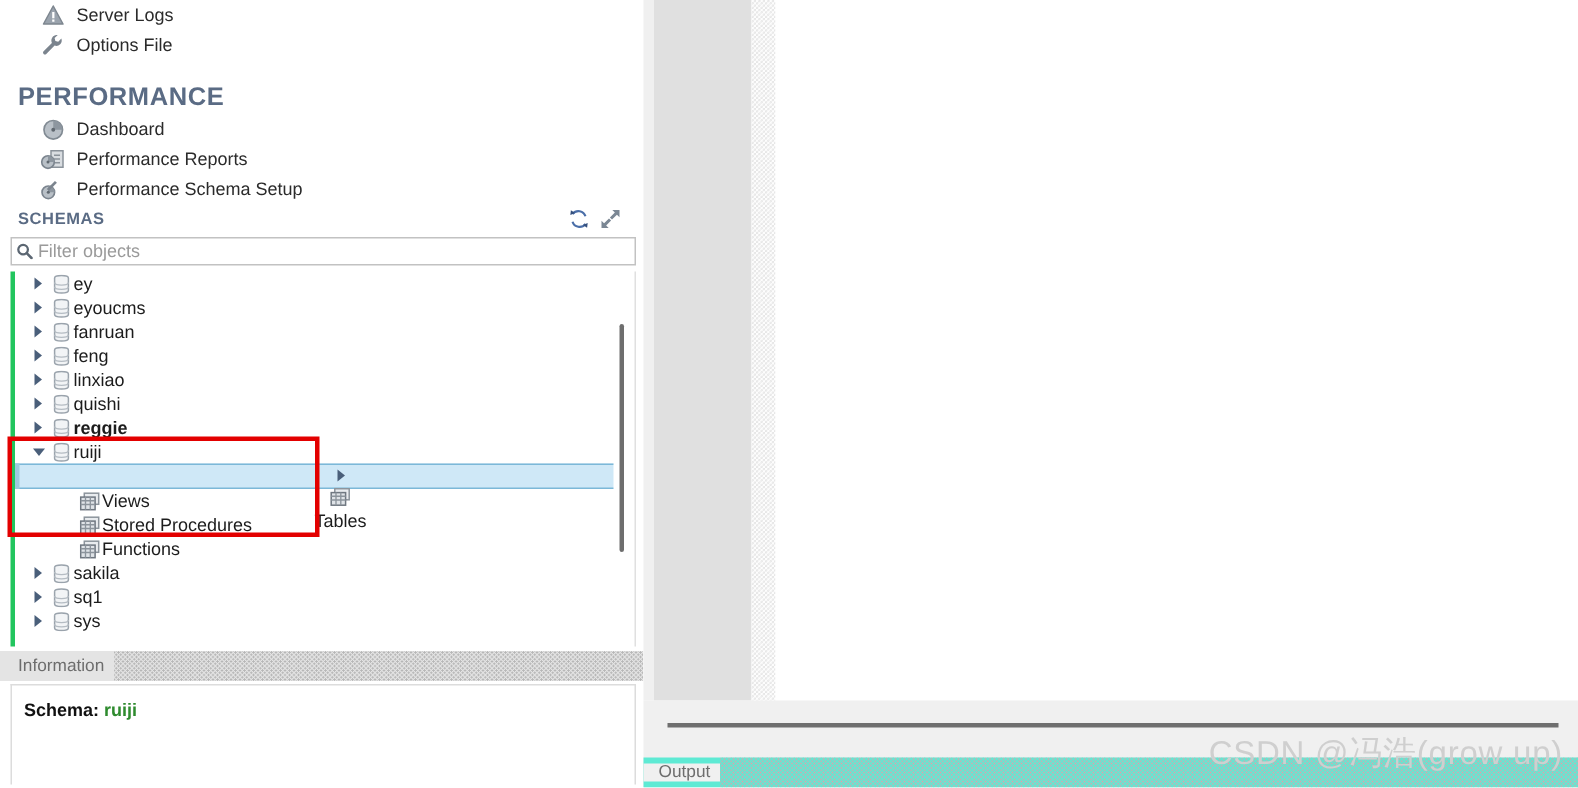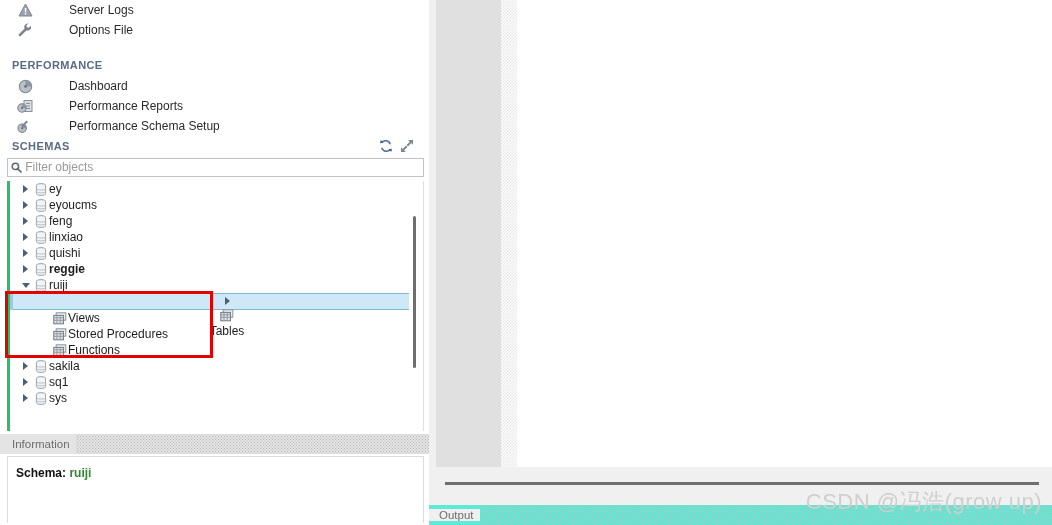--- a/index.html
+++ b/index.html
@@ -26,40 +26,39 @@
     width: 429px; height: 525px;
     background: #ffffff;
     overflow: hidden;
   }
 
   
   .nav-row {
     display: flex;
     align-items: center;
     height: 20px;
-    padding-left: 16px;
+    padding-left: 26px;
     font-size: 12px;
     color: #2b2b2b;
     white-space: nowrap;
-    gap: 28px;
   }
   .nav-row .nav-ico {
     width: 18px; height: 16px;
     margin-right: 7px;
     flex: 0 0 18px;
     display: flex; align-items: center; justify-content: center;
   }
   .nav-row .nav-label { line-height: 16px; }
 
   .section-head {
     height: 22px;
     display: flex;
     align-items: center;
     padding-left: 12px;
-    font-size: 11px;
+    font-size: 17px;
     font-weight: bold;
     letter-spacing: .4px;
     color: #5a6b84;
   }
 
   
   #schemas-head {
     position: absolute;
     left: 0; top: 135px;
     width: 429px; height: 22px;
@@ -416,20 +415,34 @@
               <span class="arrow-r"></span>
             </span>
             <span class="tree-ico">
               <svg width="12" height="13" viewBox="0 0 12 13">
       <ellipse cx="6" cy="2.3" rx="4.6" ry="1.7" fill="#f2f4f6" stroke="#9aa3ac" stroke-width="1"></ellipse>
       <path d="M1.4 2.3 v8.4 a4.6 1.7 0 0 0 9.2 0 v-8.4" fill="#f2f4f6" stroke="#9aa3ac" stroke-width="1"></path>
       <path d="M1.4 5.4 a4.6 1.7 0 0 0 9.2 0" fill="none" stroke="#b5bcc3" stroke-width=".9"></path>
       <path d="M1.4 8.2 a4.6 1.7 0 0 0 9.2 0" fill="none" stroke="#b5bcc3" stroke-width=".9"></path>
     </svg>
             </span>
+            <span class="tree-lbl">fanruan</span>
+          </div>
+          <div class="tree-row indent-0">
+            <span class="tw">
+              <span class="arrow-r"></span>
+            </span>
+            <span class="tree-ico">
+              <svg width="12" height="13" viewBox="0 0 12 13">
+      <ellipse cx="6" cy="2.3" rx="4.6" ry="1.7" fill="#f2f4f6" stroke="#9aa3ac" stroke-width="1"></ellipse>
+      <path d="M1.4 2.3 v8.4 a4.6 1.7 0 0 0 9.2 0 v-8.4" fill="#f2f4f6" stroke="#9aa3ac" stroke-width="1"></path>
+      <path d="M1.4 5.4 a4.6 1.7 0 0 0 9.2 0" fill="none" stroke="#b5bcc3" stroke-width=".9"></path>
+      <path d="M1.4 8.2 a4.6 1.7 0 0 0 9.2 0" fill="none" stroke="#b5bcc3" stroke-width=".9"></path>
+    </svg>
+            </span>
             <span class="tree-lbl">feng</span>
           </div>
           <div class="tree-row indent-0">
             <span class="tw">
               <span class="arrow-r"></span>
             </span>
             <span class="tree-ico">
               <svg width="12" height="13" viewBox="0 0 12 13">
       <ellipse cx="6" cy="2.3" rx="4.6" ry="1.7" fill="#f2f4f6" stroke="#9aa3ac" stroke-width="1"></ellipse>
       <path d="M1.4 2.3 v8.4 a4.6 1.7 0 0 0 9.2 0 v-8.4" fill="#f2f4f6" stroke="#9aa3ac" stroke-width="1"></path>

